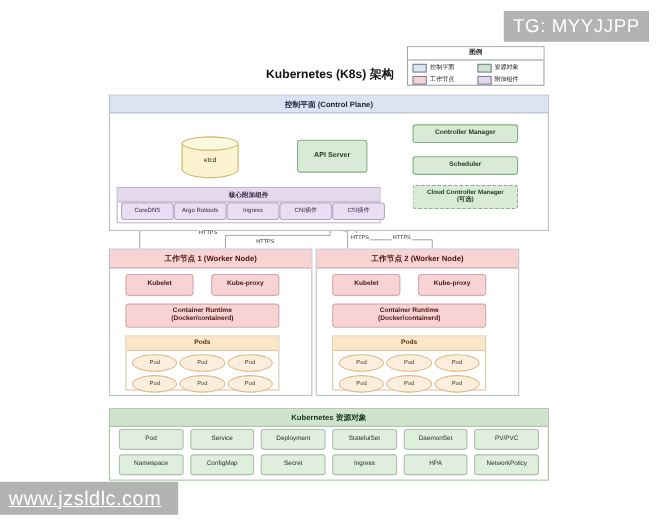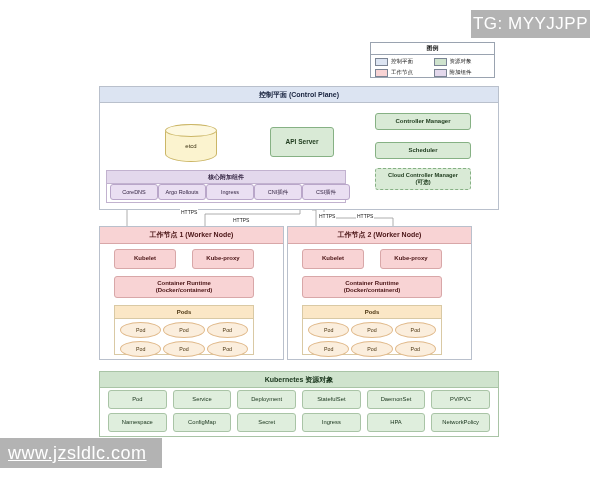--- a/index.html
+++ b/index.html
@@ -23,21 +23,21 @@
 
   
   .wm {
     background: #b3b3b3;
     color: #ffffff;
     display: flex;
     align-items: center;
     justify-content: center;
     letter-spacing: .5px;
   }
-  #wm-top { right: 10px; top: 10px; width: 119px; height: 28px; font-size: 17px; }
+  #wm-top { right: 10px; top: 10px; width: 132px; height: 28px; font-size: 17px; }
   #wm-bottom { left: 0px; top: 438px; width: 162px; height: 30px; font-size: 18px; justify-content: flex-start; padding-left: 8px; text-decoration: underline; }
 
   
   #diagram-title {
     left: 0; top: 60px; width: 600px;
     text-align: center;
     font-size: 11px;
     font-weight: 600;
     color: #111;
   }
@@ -262,20 +262,21 @@
 
       <line x1="324" y1="158" x2="324" y2="218"></line>
       <line x1="324" y1="218" x2="393" y2="218"></line>
       <line x1="393" y1="218" x2="393" y2="246" marker-end="url(#ah)"></line>
     </g>
   </svg>
 
   <div class="abs wm" id="wm-top">TG: MYYJJPP</div>
   <div class="abs wm" id="wm-bottom">www.jzsldlc.com</div>
 
+  <div class="abs" id="diagram-title">Kubernetes (K8s) 架构</div>
 
   <div class="abs" id="legend">
     <div id="legend-title">图例</div>
     <div class="legend-grid">
       <div class="legend-item">
         <span class="legend-swatch" style="background:#dce4f2"></span>
         <span class="legend-label">控制平面</span>
       </div>
       <div class="legend-item">
         <span class="legend-swatch" style="background:#cfe3cd"></span>

